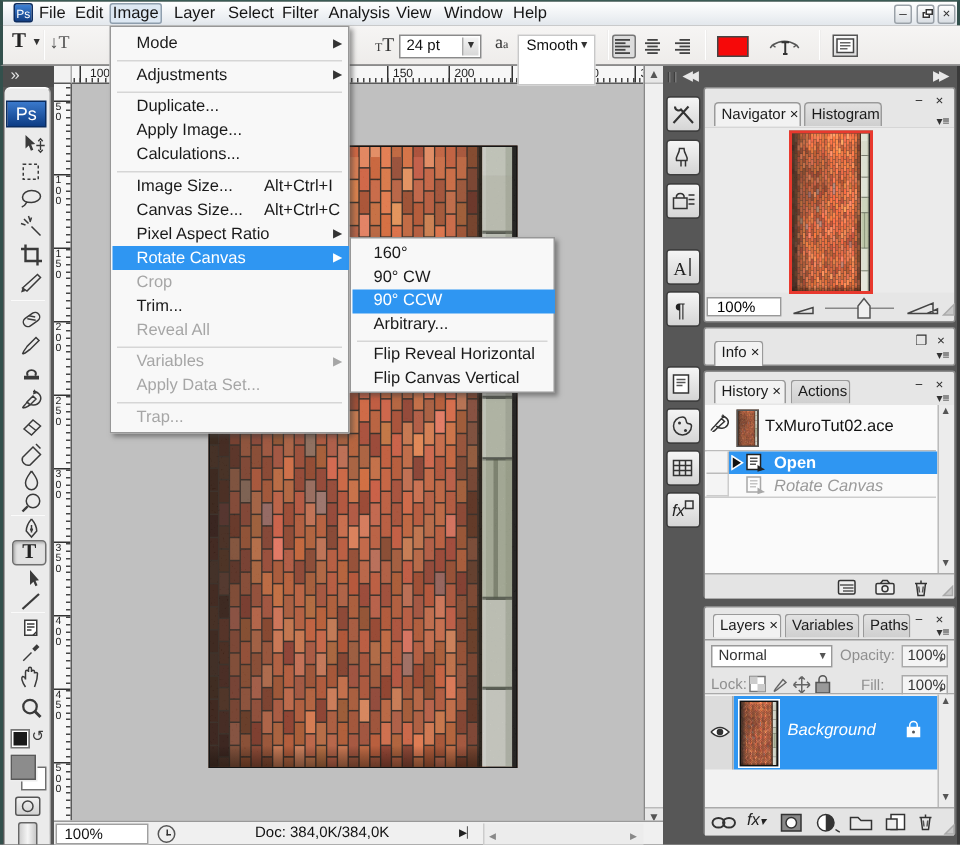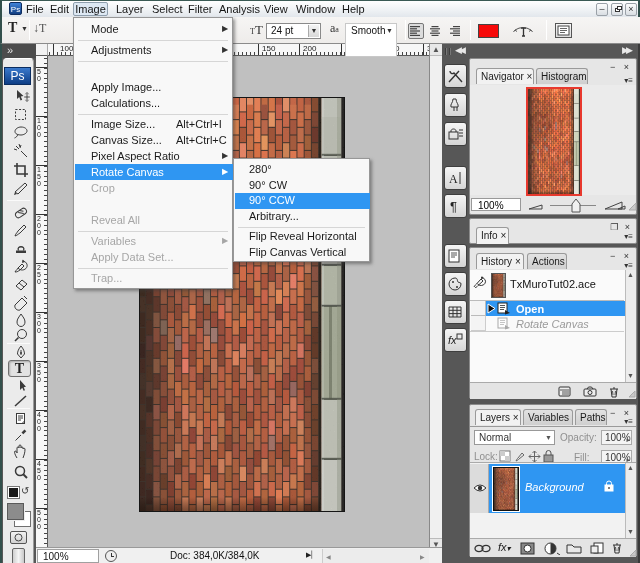--- a/index.html
+++ b/index.html
@@ -1545,20 +1545,23 @@
       <div class="mi" style="top:3.0px;">
         <span>Mode</span>
         <span class="ar" style="color:#333;">▶</span>
       </div>
       <div class="msep" style="top:21.5px;"></div>
       <div class="mi" style="top:24.0px;">
         <span>Adjustments</span>
         <span class="ar" style="color:#333;">▶</span>
       </div>
       <div class="msep" style="top:42.5px;"></div>
+      <div class="mi" style="top:45.0px;">
+        <span>Duplicate...</span>
+      </div>
       <div class="mi" style="top:61.0px;">
         <span>Apply Image...</span>
       </div>
       <div class="mi" style="top:77.0px;">
         <span>Calculations...</span>
       </div>
       <div class="msep" style="top:95.5px;"></div>
       <div class="mi" style="top:114.0px;">
         <span>Canvas Size...</span>
         <span class="sc">Alt+Ctrl+C</span>
@@ -1571,39 +1574,42 @@
         <span>Pixel Aspect Ratio</span>
         <span class="ar" style="color:#333;">▶</span>
       </div>
       <div class="mi hl" style="top:146.0px;">
         <span>Rotate Canvas</span>
         <span class="ar" style="color:#fff;">▶</span>
       </div>
       <div class="mi dis" style="top:162.0px;text-align:center;">
         <span>Crop</span>
       </div>
+      <div class="mi" style="top:178.0px;">
+        <span>Trim...</span>
+      </div>
       <div class="mi dis" style="top:194.0px;">
         <span>Reveal All</span>
       </div>
       <div class="msep" style="top:212.5px;"></div>
       <div class="mi dis" style="top:215.0px;">
         <span>Variables</span>
         <span class="ar" style="color:#a6a6a6;">▶</span>
       </div>
       <div class="mi dis" style="top:231.0px;">
         <span>Apply Data Set...</span>
       </div>
       <div class="msep" style="top:249.5px;"></div>
       <div class="mi dis" style="top:252.0px;">
         <span>Trap...</span>
       </div>
     </div>
 <div class="abs" id="submenu">
       <div class="si" style="top:3.0px;">
-        <span>280°</span>
+        <span>160°</span>
       </div>
       <div class="si" style="top:18.5px;">
         <span>90° CW</span>
       </div>
       <div class="si hl" style="top:34.0px;">
         <span>90° CCW</span>
       </div>
       <div class="si" style="top:49.5px;">
         <span>Arbitrary...</span>
       </div>

